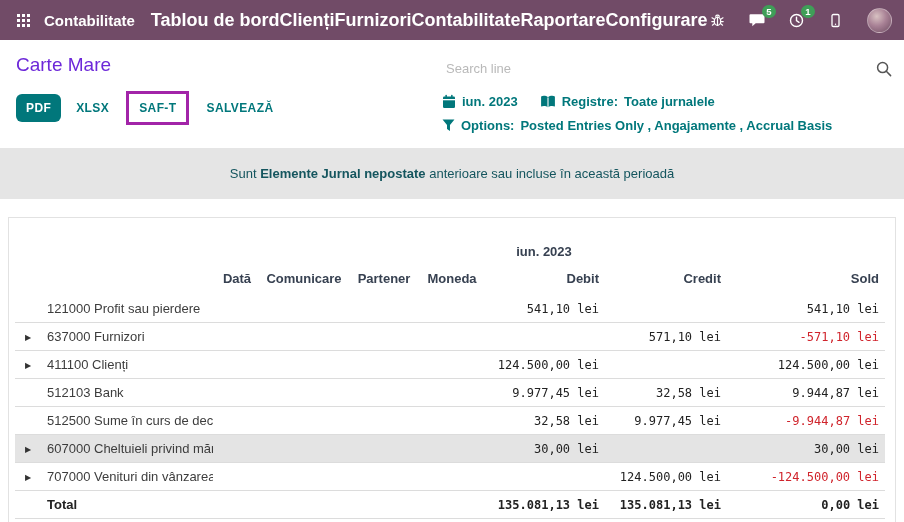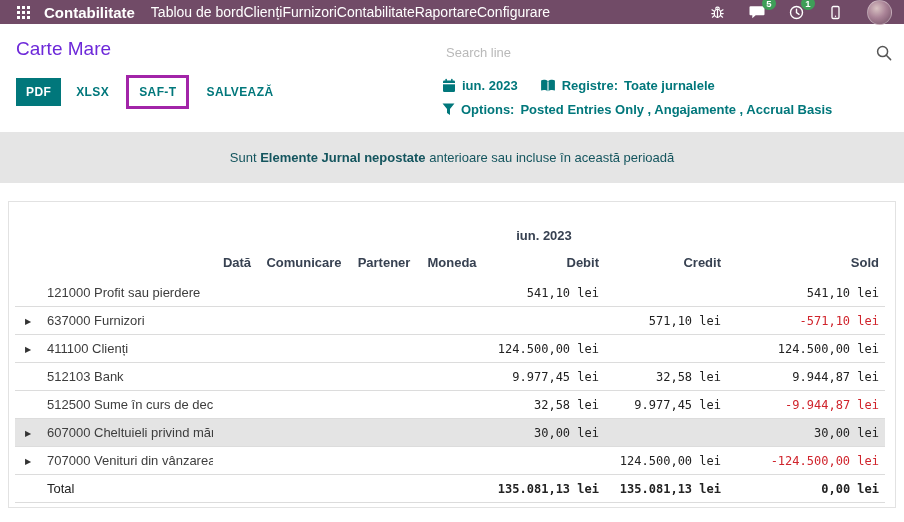--- a/index.html
+++ b/index.html
@@ -1,36 +1,36 @@
 <!DOCTYPE html>
 <html><head>
 <meta charset="utf-8">
 <style>
   * { box-sizing: border-box; margin: 0; padding: 0; }
   html, body { width: 904px; height: 522px; }
   body { font-family: "Liberation Sans", sans-serif; background: #fff; overflow: hidden; color: #3d3d3d; }
 
   
-  .topbar { height: 24px; background: #714B67; display: flex; align-items: center; color: #fff; padding: 0 12px 0 10px; }
+  .topbar { height: 40px; background: #714B67; display: flex; align-items: center; color: #fff; padding: 0 12px 0 10px; }
   .apps-btn { width: 26px; display: flex; justify-content: center; align-items: center; cursor: pointer; }
   .brand { font-weight: 700; font-size: 15px; margin: 0 16px 0 8px; cursor: pointer; white-space: nowrap; }
-  .menu { display: flex; align-items: center; font-size: 14px; }
+  .menu { display: flex; align-items: center; font-size: 18px; font-weight: bold; }
   .menu-item { cursor: pointer; white-space: nowrap; }
   .topbar-right { margin-left: auto; display: flex; align-items: center; gap: 24px; }
   .icon-wrap { position: relative; display: flex; align-items: center; cursor: pointer; }
   .badge { position: absolute; top: -8px; right: -11px; background: #3f9e58; color: #fff; font-size: 9.5px; font-weight: 700; border-radius: 8px; padding: 1px 4.5px; line-height: 1.25; }
   .avatar { width: 25px; height: 25px; border-radius: 50%; background: radial-gradient(circle at 38% 32%, #d8c2c2 0%, #a98296 45%, #6e4d62 100%); border: 1px solid rgba(255,255,255,.35); cursor: pointer; }
 
   
   .header-zone { display: flex; padding: 12px 12px 0 16px; }
   .hl { flex: 1; }
   .hr { width: 450px; }
   .page-title { font-size: 19px; color: #6d28d9; font-weight: 400; margin-top: 2px; }
   .btn-row { display: flex; align-items: center; margin-top: 15px; gap: 5px; }
-  .btn { font-family: inherit; font-size: 12px; font-weight: 700; letter-spacing: .4px; color: #01777b; background: none; border: none; padding: 7px 10px; cursor: pointer; border-radius: 0; }
+  .btn { font-family: inherit; font-size: 12px; font-weight: 700; letter-spacing: .4px; color: #01777b; background: none; border: none; padding: 7px 10px; cursor: pointer; border-radius: 6px; }
   .btn.primary { background: #01777b; color: #fff; }
   .saft-box { border: 3px solid #A224A8; display: inline-flex; margin: 0 2px; }
   .search-row { display: flex; align-items: center; padding-top: 4px; }
   .search-input { flex: 1; border: none; outline: none; font-family: inherit; font-size: 13px; color: #555; padding: 5px 4px; background: transparent; }
   .search-input::placeholder { color: #b9b9b9; }
   .filters { margin-top: 13px; display: flex; align-items: center; font-size: 13px; color: #01777b; font-weight: 700; white-space: nowrap; }
   .filters .grp { display: inline-flex; align-items: center; gap: 6px; margin-right: 22px; cursor: pointer; }
   .filters2 { margin-top: 9px; }
 
   
@@ -44,21 +44,21 @@
   thead .cols th { font-size: 13px; color: #374151; font-weight: 700; padding: 3px 2px 9px; white-space: nowrap; }
   th.c { text-align: center; margin-top: 32px; }
   th.r { text-align: right; padding-right: 6px !important; }
   tbody td, tfoot td { padding: 6px 2px; font-size: 13px; color: #3d3d3d; border-bottom: 1px solid #dcdcdc; white-space: nowrap; overflow: hidden; }
   tr.highlight td { background: #e4e4e4; }
   td.name-cell { padding-left: 6px; }
   td.caret-cell { text-align: center; }
   .caret { font-size: 8px; color: #333; vertical-align: 1px; cursor: pointer; }
   td.num { font-family: "DejaVu Sans Mono", monospace; font-size: 12px; text-align: right; color: #222; padding-right: 6px; }
   td.num.neg { color: #d0242c; }
-  tfoot td { font-weight: 400; color: #222; }
+  tfoot td { font-weight: 700; color: #222; }
   tfoot td.num { font-weight: 700; }
 </style>
 </head>
 <body>
 
 <header class="topbar">
   <div class="apps-btn">
     <svg width="13" height="13" viewBox="0 0 13 13">
         <g fill="#fff">
       <rect x="0" y="0" width="3" height="3"></rect>

